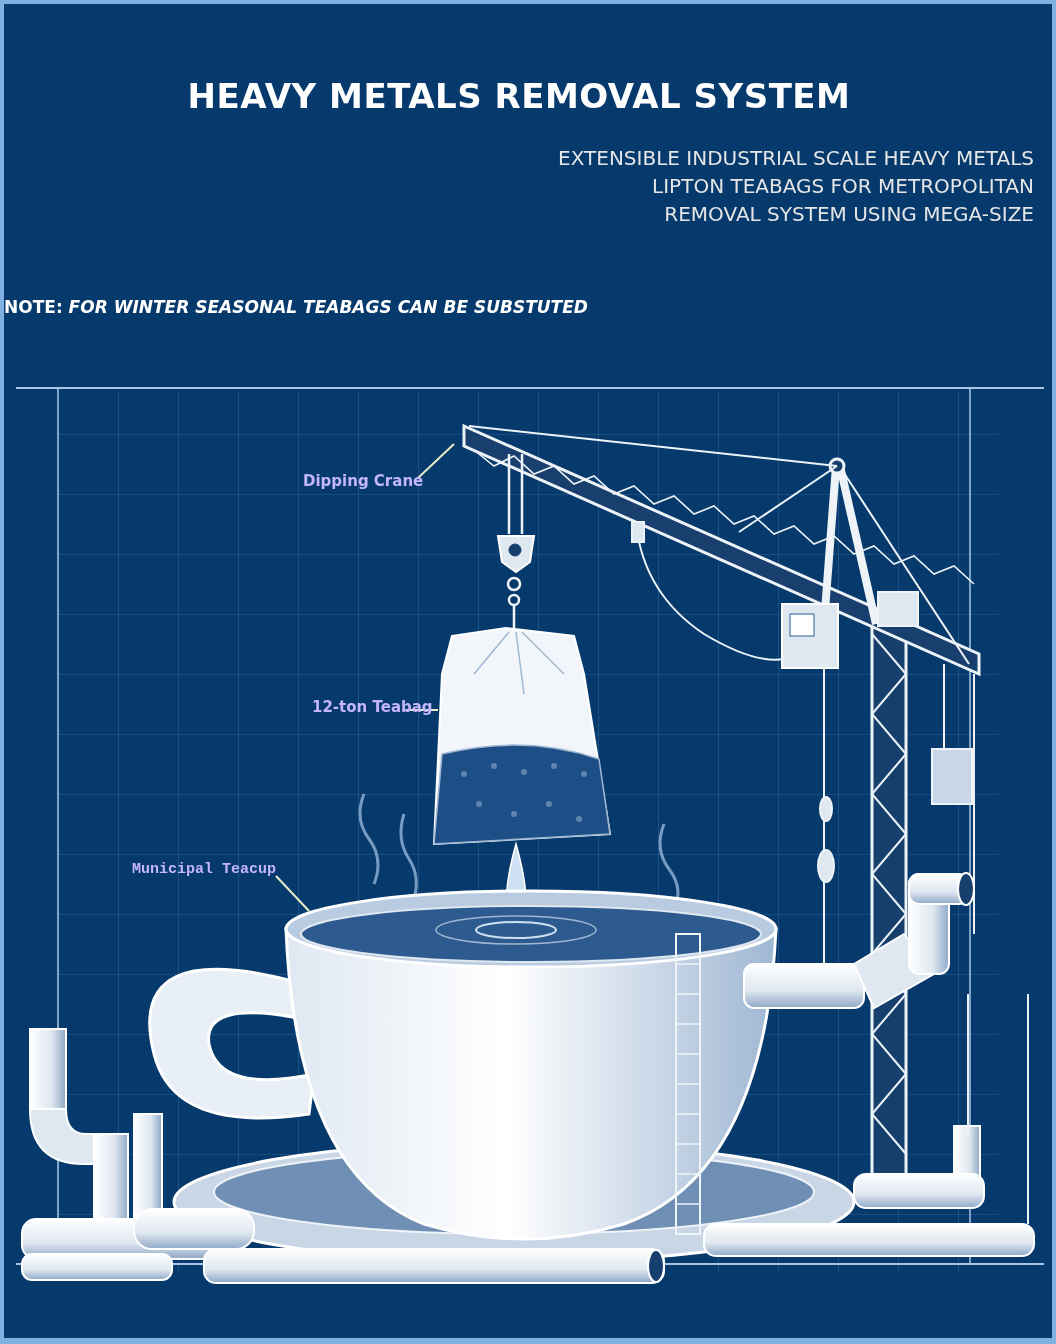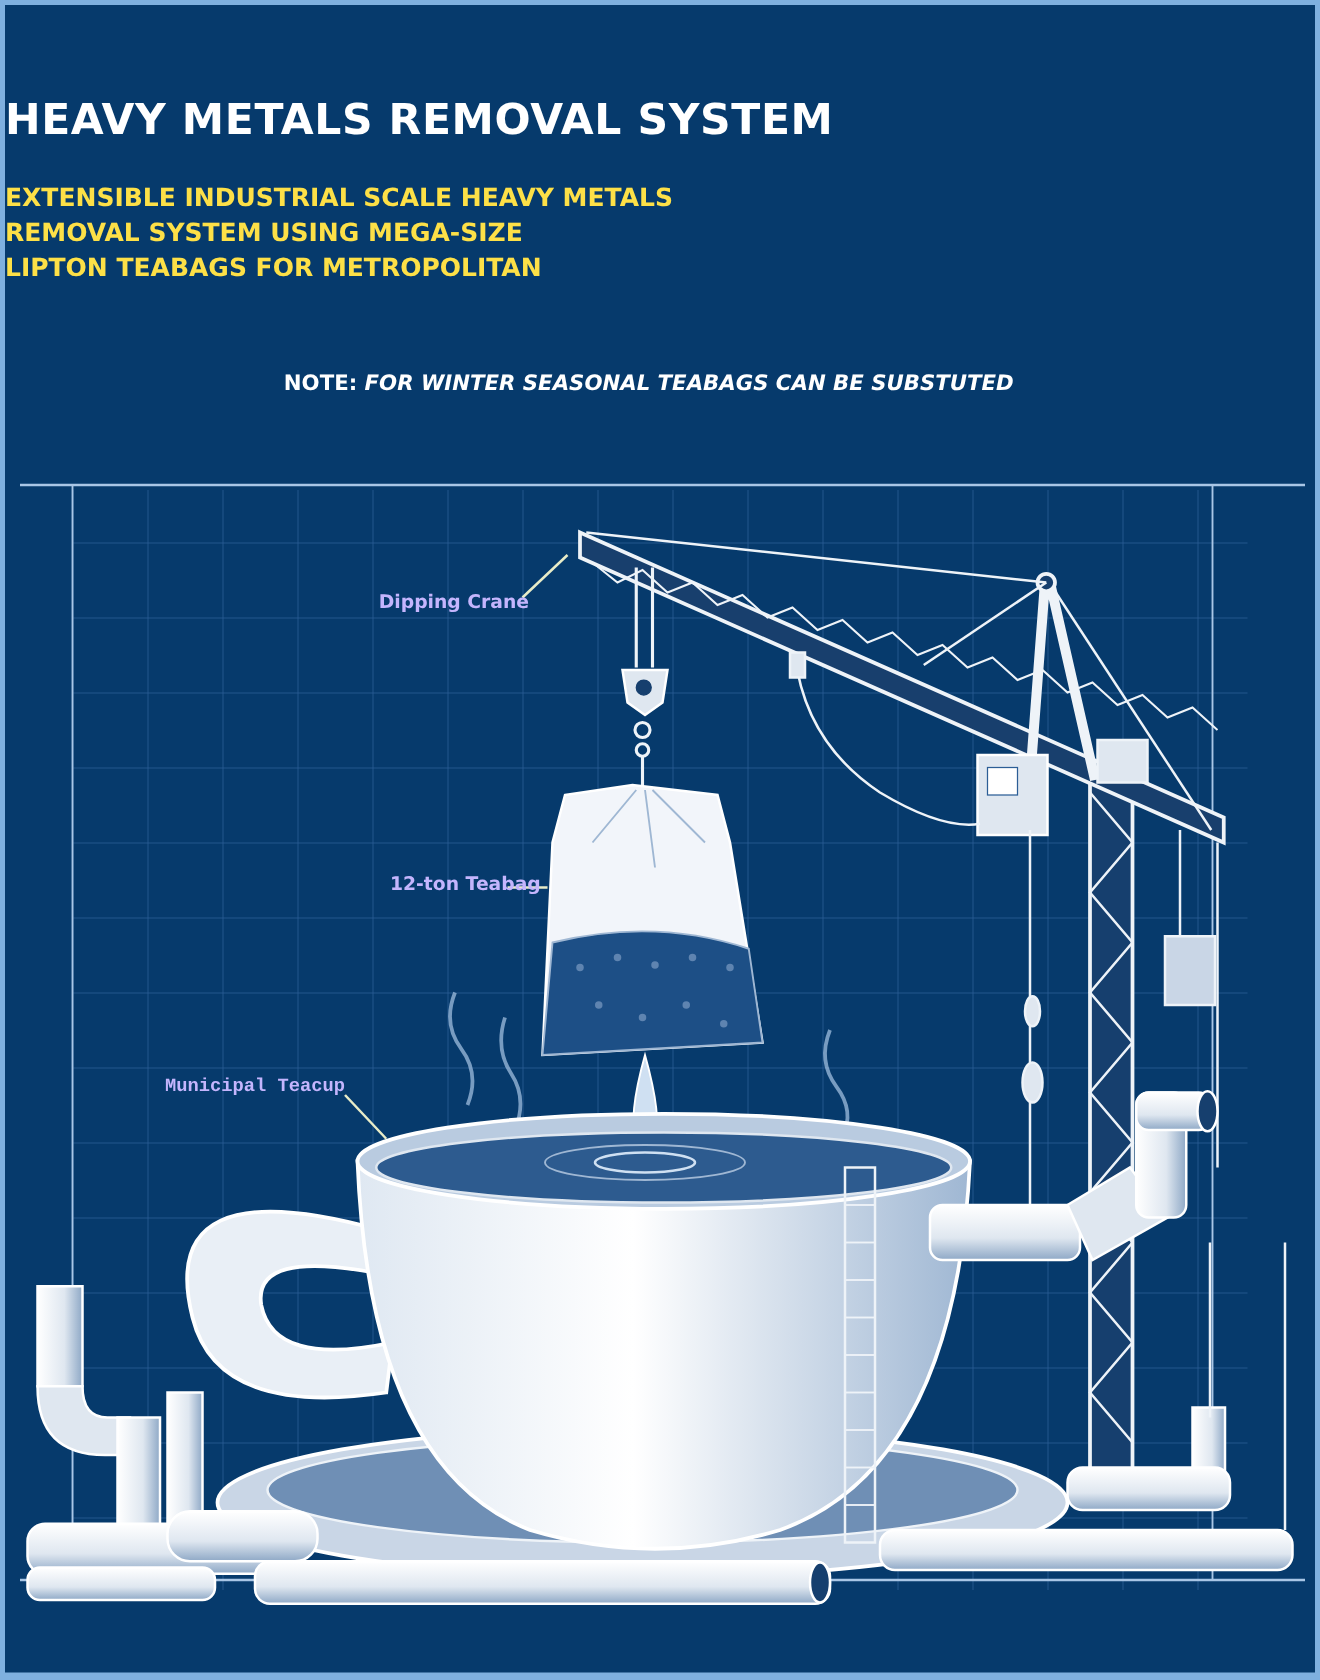--- a/index.html
+++ b/index.html
@@ -1,36 +1,36 @@
 <!DOCTYPE html>
 <html><head>
 <meta charset="utf-8">
 <style>
   html, body { margin:0; padding:0; }
   body { width:1056px; height:1344px; background:#7fb0df; overflow:hidden; font-family:"DejaVu Sans", sans-serif; }
   .frame { position:absolute; left:4px; top:4px; width:1048px; height:1334px; background:#063a6c; overflow:hidden; }
-  .title { position:absolute; top:72px; left:0; width:1030px; text-align:left; color:#fff; font-weight:bold; font-size:34px; letter-spacing:0.5px; }
-  .subtitle { position:absolute; top:140px; left:0; width:1030px; text-align:left; color:#fde047; font-weight:bold; font-size:20px; line-height:28px; }
+  .title { position:absolute; top:72px; left:0; width:1030px; text-align:center; color:#fff; font-weight:bold; font-size:34px; letter-spacing:0.5px; }
+  .subtitle { position:absolute; top:140px; left:0; width:1030px; text-align:right; color:#e5e5e5; font-weight:normal; font-size:20px; line-height:28px; }
   .subtitle div { margin:0; }
-  .note { position:absolute; top:293px; left:0; width:1030px; text-align:center; color:#fff; font-weight:bold; font-size:17px; }
+  .note { position:absolute; top:293px; left:0; width:1030px; text-align:left; color:#fff; font-weight:bold; font-size:17px; }
   .note .note-body { font-style:italic; }
   .art { position:absolute; left:0; top:370px; width:1048px; height:964px; }
   .lbl { position:absolute; color:#c4b5fd; font-weight:bold; font-size:15px; white-space:nowrap; }
 </style>
 </head>
 <body>
 
 <div class="frame">
 
   <div class="title">HEAVY METALS REMOVAL SYSTEM</div>
 
   <div class="subtitle">
     <div>EXTENSIBLE INDUSTRIAL SCALE HEAVY METALS</div>
+    <div>LIPTON TEABAGS FOR METROPOLITAN</div>
     <div>REMOVAL SYSTEM USING MEGA-SIZE</div>
-    <div>LIPTON TEABAGS FOR METROPOLITAN</div>
   </div>
 
   <div class="note">
     <span>NOTE:</span>
     <span class="note-body">FOR WINTER SEASONAL TEABAGS CAN BE SUBSTUTED</span>
   </div>
 
   <svg class="art" viewBox="0 0 1048 964" xmlns="http://www.w3.org/2000/svg">
     <defs>
       <pattern id="grid" width="60" height="60" patternUnits="userSpaceOnUse" x="54" y="0">

